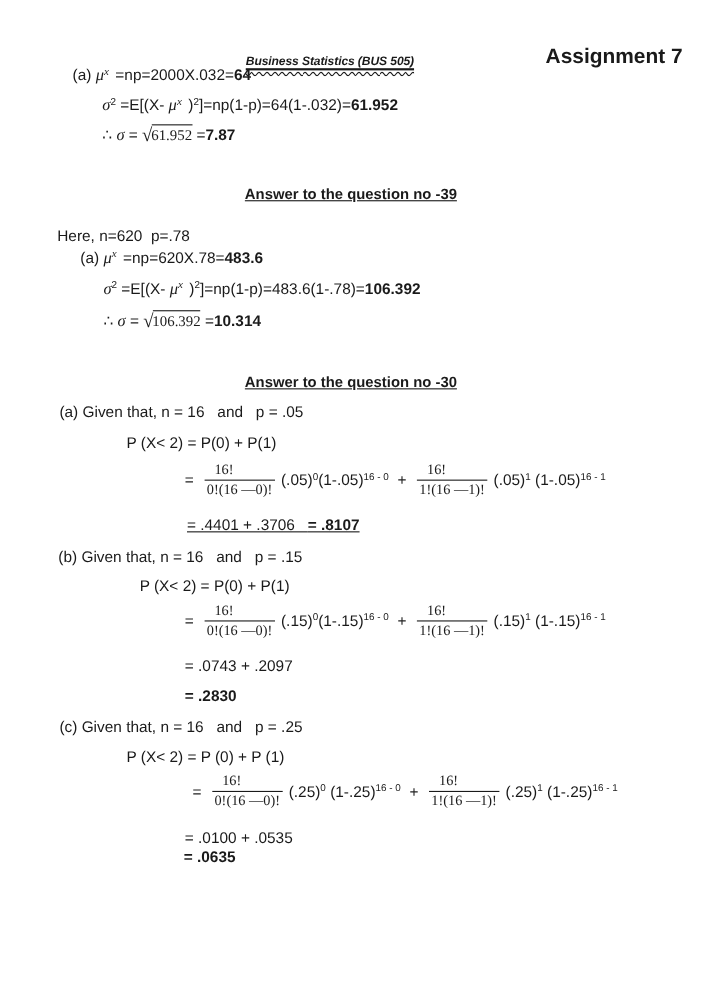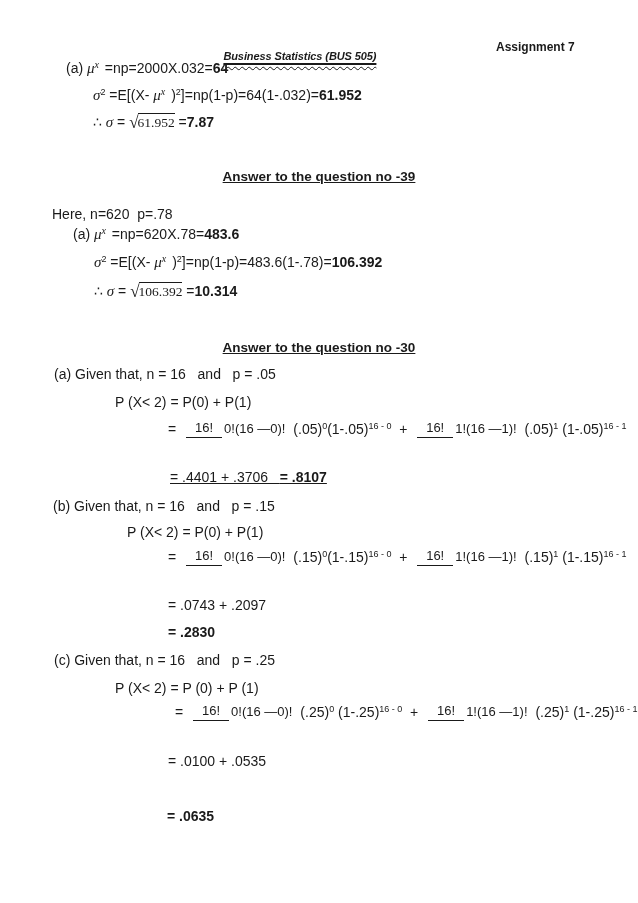--- a/index.html
+++ b/index.html
@@ -31,21 +31,21 @@
     text-decoration-style: wavy;
     text-decoration-thickness: 1px;
     text-underline-offset: 6px;
   }
   .wavy .straight {
     text-decoration-line: underline;
     text-decoration-style: solid;
     text-decoration-thickness: 1.5px;
     text-underline-offset: 2.5px;
   }
-  .assignment { font-size: 12px; font-weight: bold; }
+  .assignment { font-size: 19px; font-weight: bold; }
   .heading {
     font-size: 13.5px;
     font-weight: bold;
     text-decoration: underline;
     text-align: center;
     width: 100%;
     left: 0;
   }
   
   .sup {
@@ -79,24 +79,24 @@
     margin-right: -1px;
   }
   .rdc {
     font-family: "Liberation Serif", serif;
     font-size: 13.5px;
     border-top: 1.2px solid #1a1a1a;
     padding-top: 1px;
   }
   .frac {
     display: inline-flex;
-    flex-direction: row;
+    flex-direction: column;
     vertical-align: middle;
     text-align: left;
-    font-family: Liberation Sans, sans-serif;
+    font-family: Liberation Serif, serif;
     font-size: 13px;
     line-height: 1.15;
     margin: 0 2px;
     position: relative;
     top: -1px;
   }
   .frac .num { border-bottom: 1.2px solid #1a1a1a; padding: 0 9px 1px; }
   .frac .den { padding: 1px 2px 0; }
   .footer {
     font-family: "Liberation Serif", serif;
@@ -136,16 +136,16 @@
   <div class="line" style="top:498px; left:53px;">(b) Given that, n = 16   and   p = .15</div>
   <div class="line" style="top:524px; left:127px;">P (X&lt; 2) = P(0) + P(1)</div>
   <div class="line" style="top:549px; left:168px;"><span>=  </span><span class="frac"><span class="num">16!</span><span class="den">0!(16 —0)!</span></span><span> (.15)</span><span class="sup">0</span><span>(1-.15)</span><span class="sup">16 - 0</span><span>  +  </span><span class="frac"><span class="num">16!</span><span class="den">1!(16 —1)!</span></span><span> (.15)</span><span class="sup">1</span><span> (1-.15)</span><span class="sup">16 - 1</span></div>
   <div class="line" style="top:597px; left:168px;">= .0743 + .2097</div>
   <div class="line b" style="top:624px; left:168px;">= .2830</div>
 
   <div class="line" style="top:652px; left:54px;">(c) Given that, n = 16   and   p = .25</div>
   <div class="line" style="top:680px; left:115px;">P (X&lt; 2) = P (0) + P (1)</div>
   <div class="line" style="top:704px; left:175px;"><span>=  </span><span class="frac"><span class="num">16!</span><span class="den">0!(16 —0)!</span></span><span> (.25)</span><span class="sup">0</span><span> (1-.25)</span><span class="sup">16 - 0</span><span>  +  </span><span class="frac"><span class="num">16!</span><span class="den">1!(16 —1)!</span></span><span> (.25)</span><span class="sup">1</span><span> (1-.25)</span><span class="sup">16 - 1</span></div>
   <div class="line" style="top:753px; left:168px;">= .0100 + .0535</div>
-  <div class="line b" style="top:808px; left:167px;">= .0635</div>
+  <div class="line b" style="top:771px; left:167px;">= .0635</div>
 
 
 </div>
 
 </body></html>

